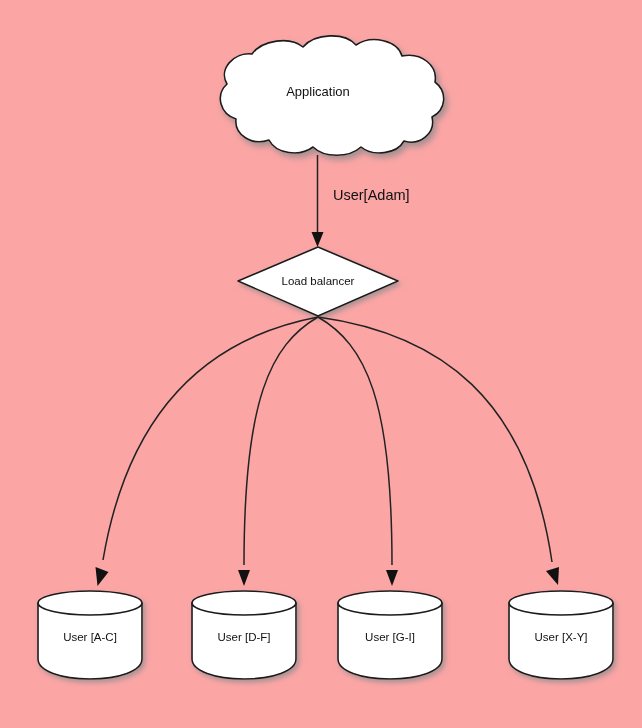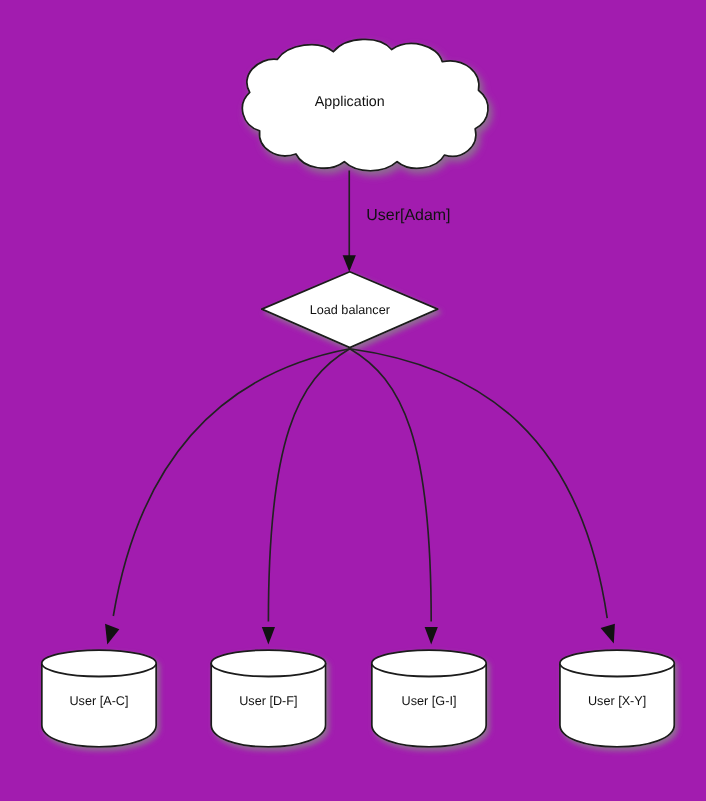--- a/index.html
+++ b/index.html
@@ -8,21 +8,21 @@
     padding: 0;
     background: #ffffff;
   }
   body {
     font-family: "Liberation Sans", sans-serif;
   }
   #canvas {
     position: relative;
     width: 642px;
     height: 728px;
-    background: #a21caf;
+    background: #fca5a5;
     overflow: hidden;
   }
   #diagram-svg {
     position: absolute;
     top: 0;
     left: 0;
     width: 642px;
     height: 728px;
   }
   .shape-fill {

